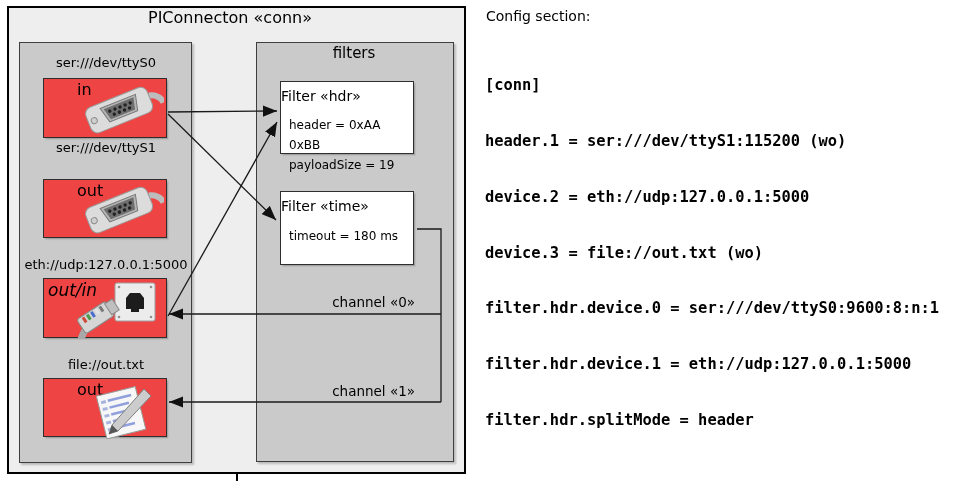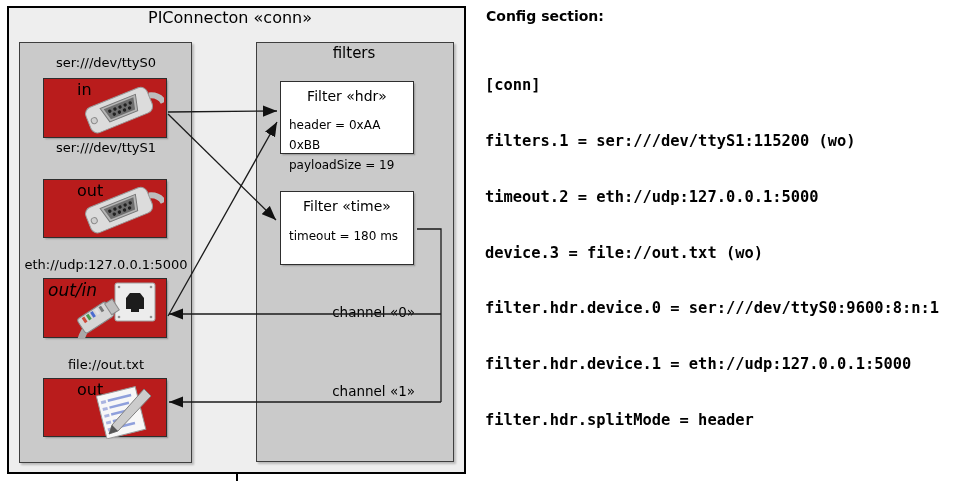--- a/index.html
+++ b/index.html
@@ -23,40 +23,40 @@
   .left-panel  { left:19px;  top:42px; width:171px; height:419px; }
   .right-panel { left:256px; top:42px; width:196px; height:418px; }
   .filters-title {
     position:absolute; left:256px; top:44px; width:196px;
     text-align:center; font-size:15px;
   }
   .dev-label {
     position:absolute; left:19px; width:174px; text-align:center; font-size:13px;
   }
   .dev-box {
-    position:absolute; left:43px; width:122px; background:#b91c1c;
+    position:absolute; left:43px; width:122px; background:#ef4444;
     border:1.5px solid #2e2e2e; box-shadow:1.5px 1.5px 1.5px rgba(0,0,0,0.2);
   }
   .dev-dir { position:absolute; top:1px; left:33px; font-size:16px; }
   .dev-dir.wide { left:4px; font-size:17px;font-style:italic; }
   .dev-box svg { position:absolute; }
   .filter-box {
     position:absolute; left:280px; width:132px; background:#fff;
     border:1.5px solid #2e2e2e; box-shadow:1.5px 1.5px 1.5px rgba(0,0,0,0.2);
   }
-  .filter-title { text-align:center; margin-top:6px; font-size:14px; }
+  .filter-title { text-align:left; margin-top:6px; font-size:14px; }
   .filter-props { position:absolute; left:8px; font-size:12px; line-height:20px; }
   .chan-label {
     position:absolute; left:280px; width:135px; text-align:right; font-size:13.5px;
   }
   .edges { position:absolute; left:0; top:0; pointer-events:none; }
   
   .config-heading {
     position:absolute; left:486px; top:8px;
-    font-size:14px; font-weight:bold;
+    font-size:14px; font-weight:normal;
   }
   .config-lines {
     position:absolute; left:485px; top:39px;
     font-family:"DejaVu Sans Mono", monospace; font-weight:bold;
     font-size:15.4px; line-height:18.6px; white-space:pre;
   }
 </style>
 </head>
 <body>
 
@@ -171,43 +171,43 @@
     </div>
   </div>
 
   <div class="filter-box" style="top:191px;height:72px">
     <div class="filter-title">Filter «time»</div>
     <div class="filter-props" style="top:34px">
       <div>timeout = 180 ms</div>
     </div>
   </div>
 
-  <div class="chan-label" style="top:304px">channel «0»</div>
+  <div class="chan-label" style="top:294px">channel «0»</div>
   <div class="chan-label" style="top:383px">channel «1»</div>
 
   <svg class="edges" width="964" height="484" viewBox="0 0 964 484">
     <defs>
       <marker id="arrow" viewBox="0 0 10 8" refX="10" refY="4" markerWidth="11" markerHeight="9" orient="auto">
         <path d="M0,0 L10,4 L0,8 Z" fill="#111"></path>
       </marker>
     </defs>
     <line x1="168" y1="112" x2="277" y2="111" stroke="#1a1a1a" stroke-width="1.3" marker-end="url(#arrow)"></line>
     <line x1="168" y1="114" x2="276" y2="220" stroke="#1a1a1a" stroke-width="1.3" marker-end="url(#arrow)"></line>
     <line x1="168" y1="316" x2="277" y2="122" stroke="#1a1a1a" stroke-width="1.3" marker-end="url(#arrow)"></line>
     <path d="M417,229 L441,229 L441,402" fill="none" stroke="#1a1a1a" stroke-width="1.3"></path>
     <line x1="441" y1="314" x2="169" y2="314" stroke="#1a1a1a" stroke-width="1.3" marker-end="url(#arrow)"></line>
     <line x1="441" y1="402" x2="169" y2="402" stroke="#1a1a1a" stroke-width="1.3" marker-end="url(#arrow)"></line>
     <rect x="236" y="472" width="2" height="9" fill="#000"></rect>
   </svg>
 
   <div class="config-heading">Config section:</div>
   <div class="config-lines">
     <div>[conn]</div>
-    <div>filters.1 = ser:///dev/ttyS1:115200 (wo)</div>
-    <div>timeout.2 = eth://udp:127.0.0.1:5000</div>
+    <div>header.1 = ser:///dev/ttyS1:115200 (wo)</div>
+    <div>device.2 = eth://udp:127.0.0.1:5000</div>
     <div>device.3 = file://out.txt (wo)</div>
     <div>filter.hdr.device.0 = ser:///dev/ttyS0:9600:8:n:1</div>
     <div>filter.hdr.device.1 = eth://udp:127.0.0.1:5000</div>
     <div>filter.hdr.splitMode = header</div>
     
     
     
     
     
     

